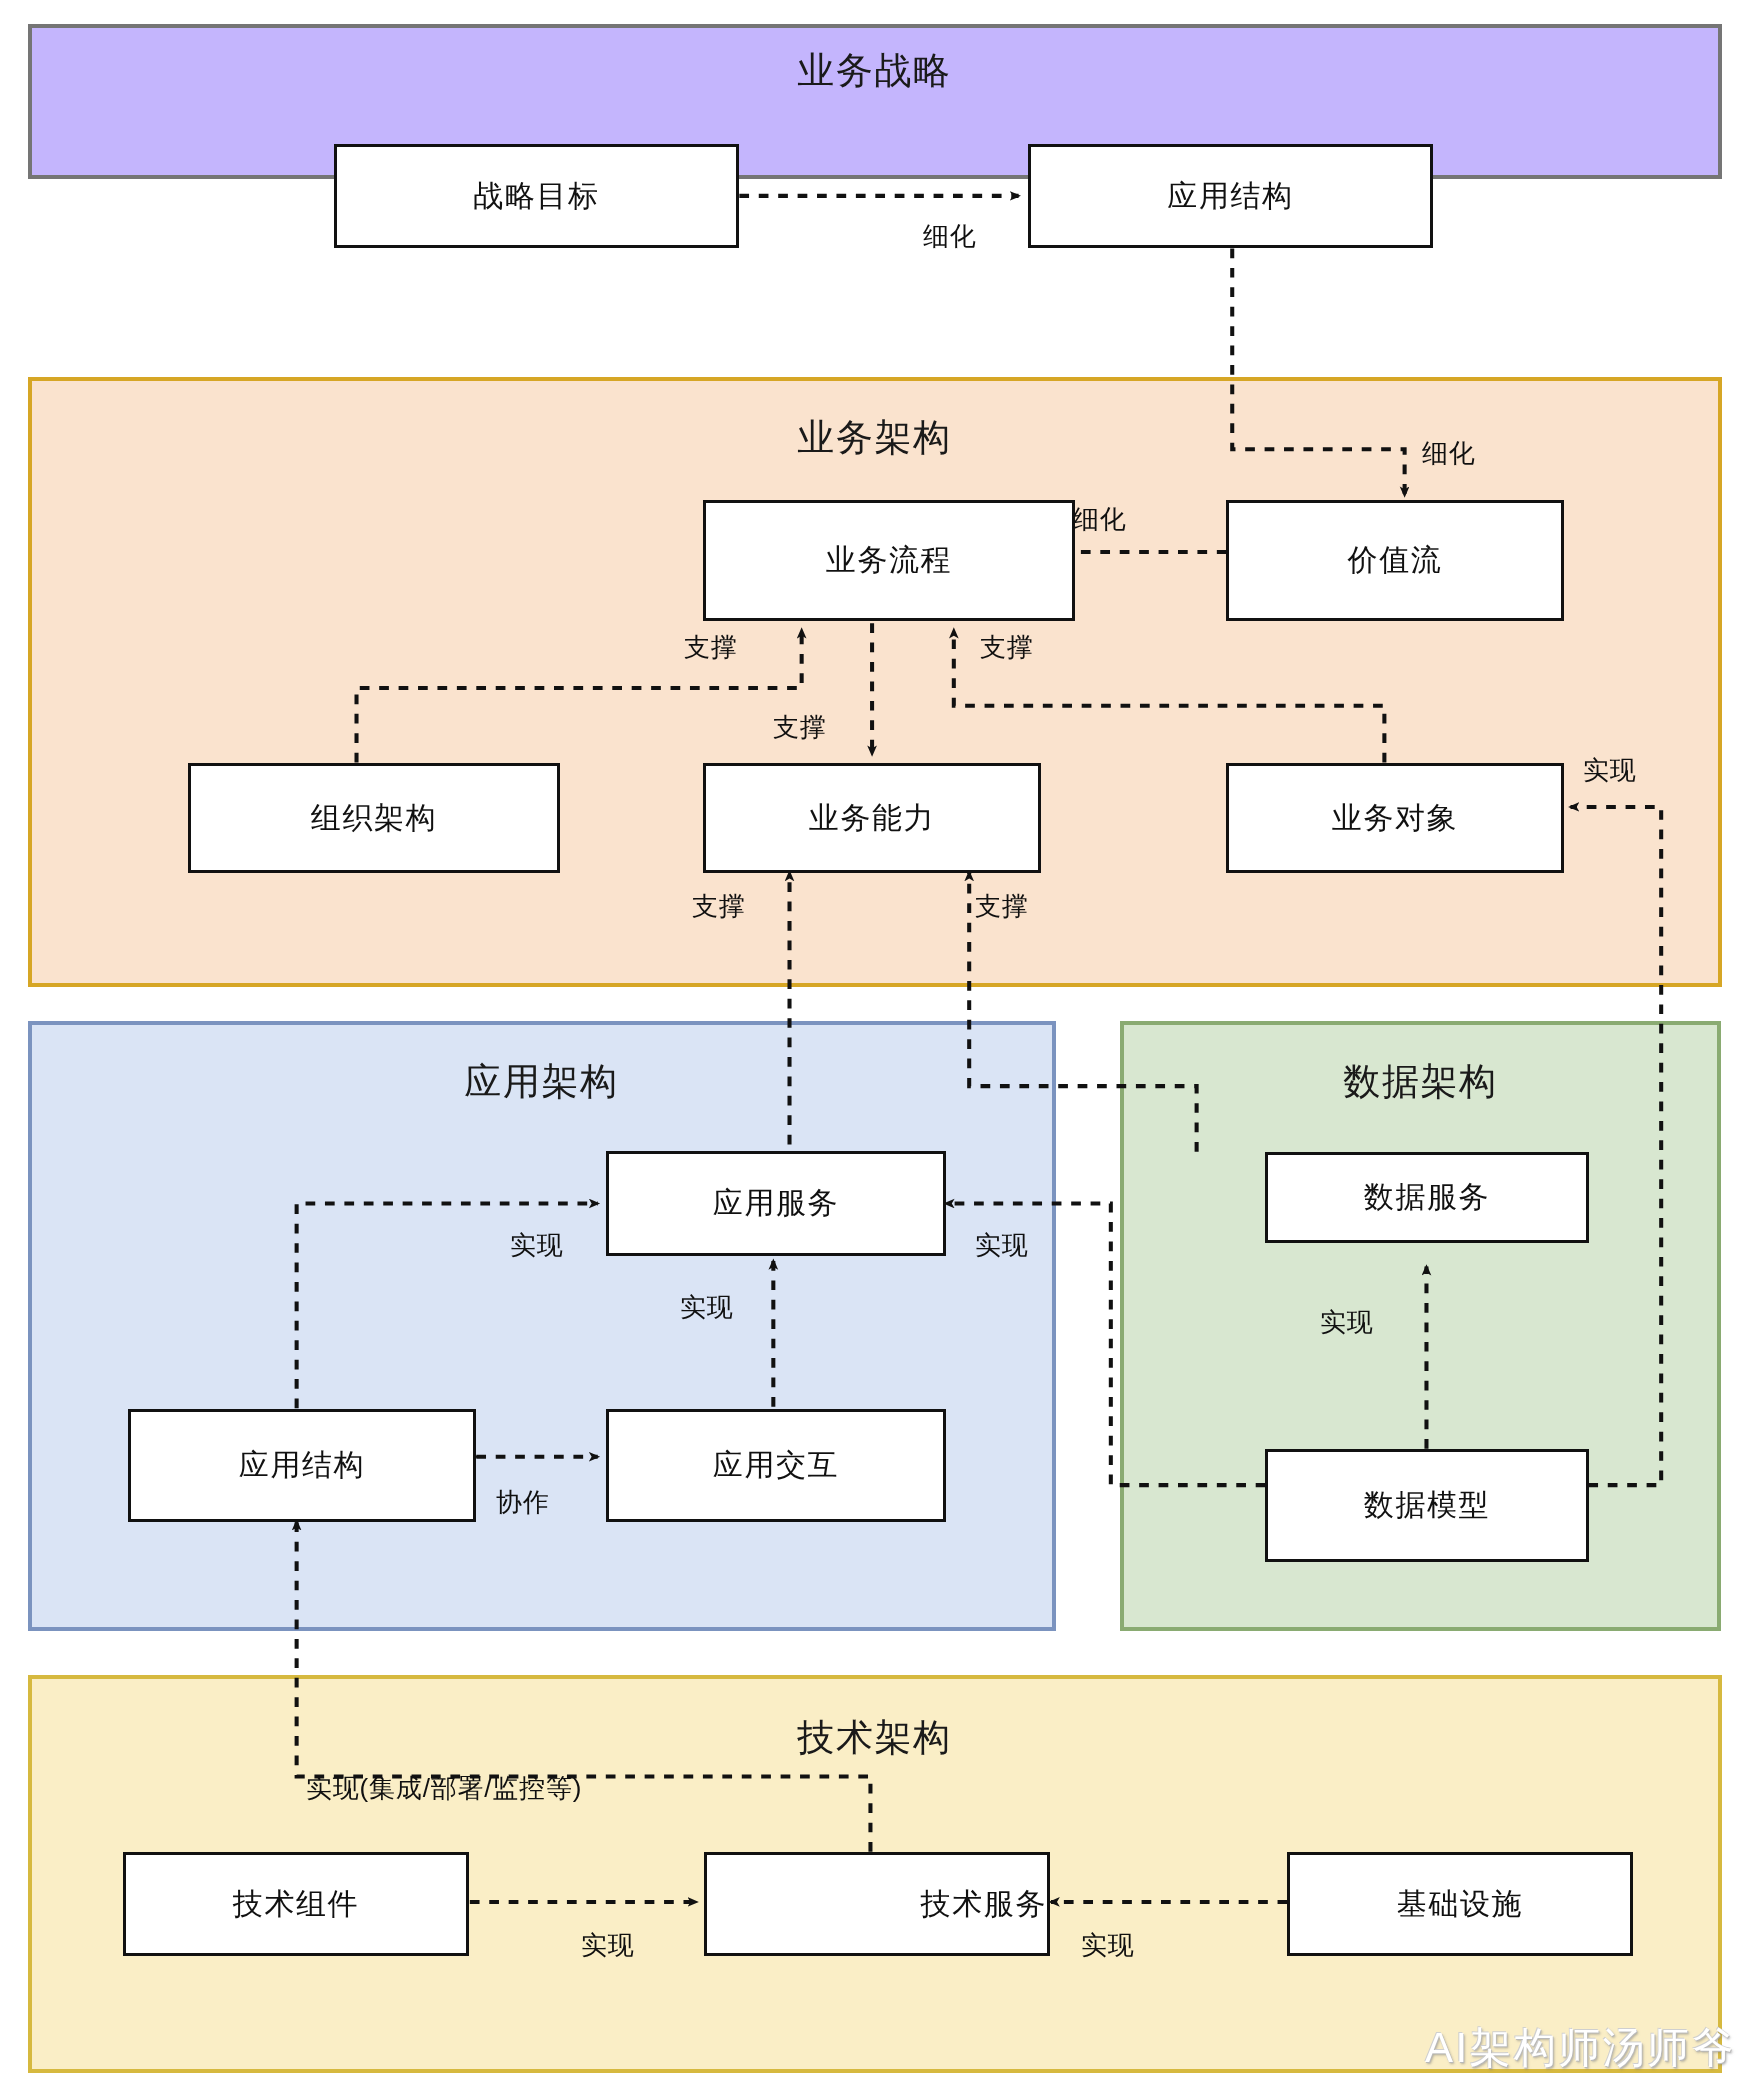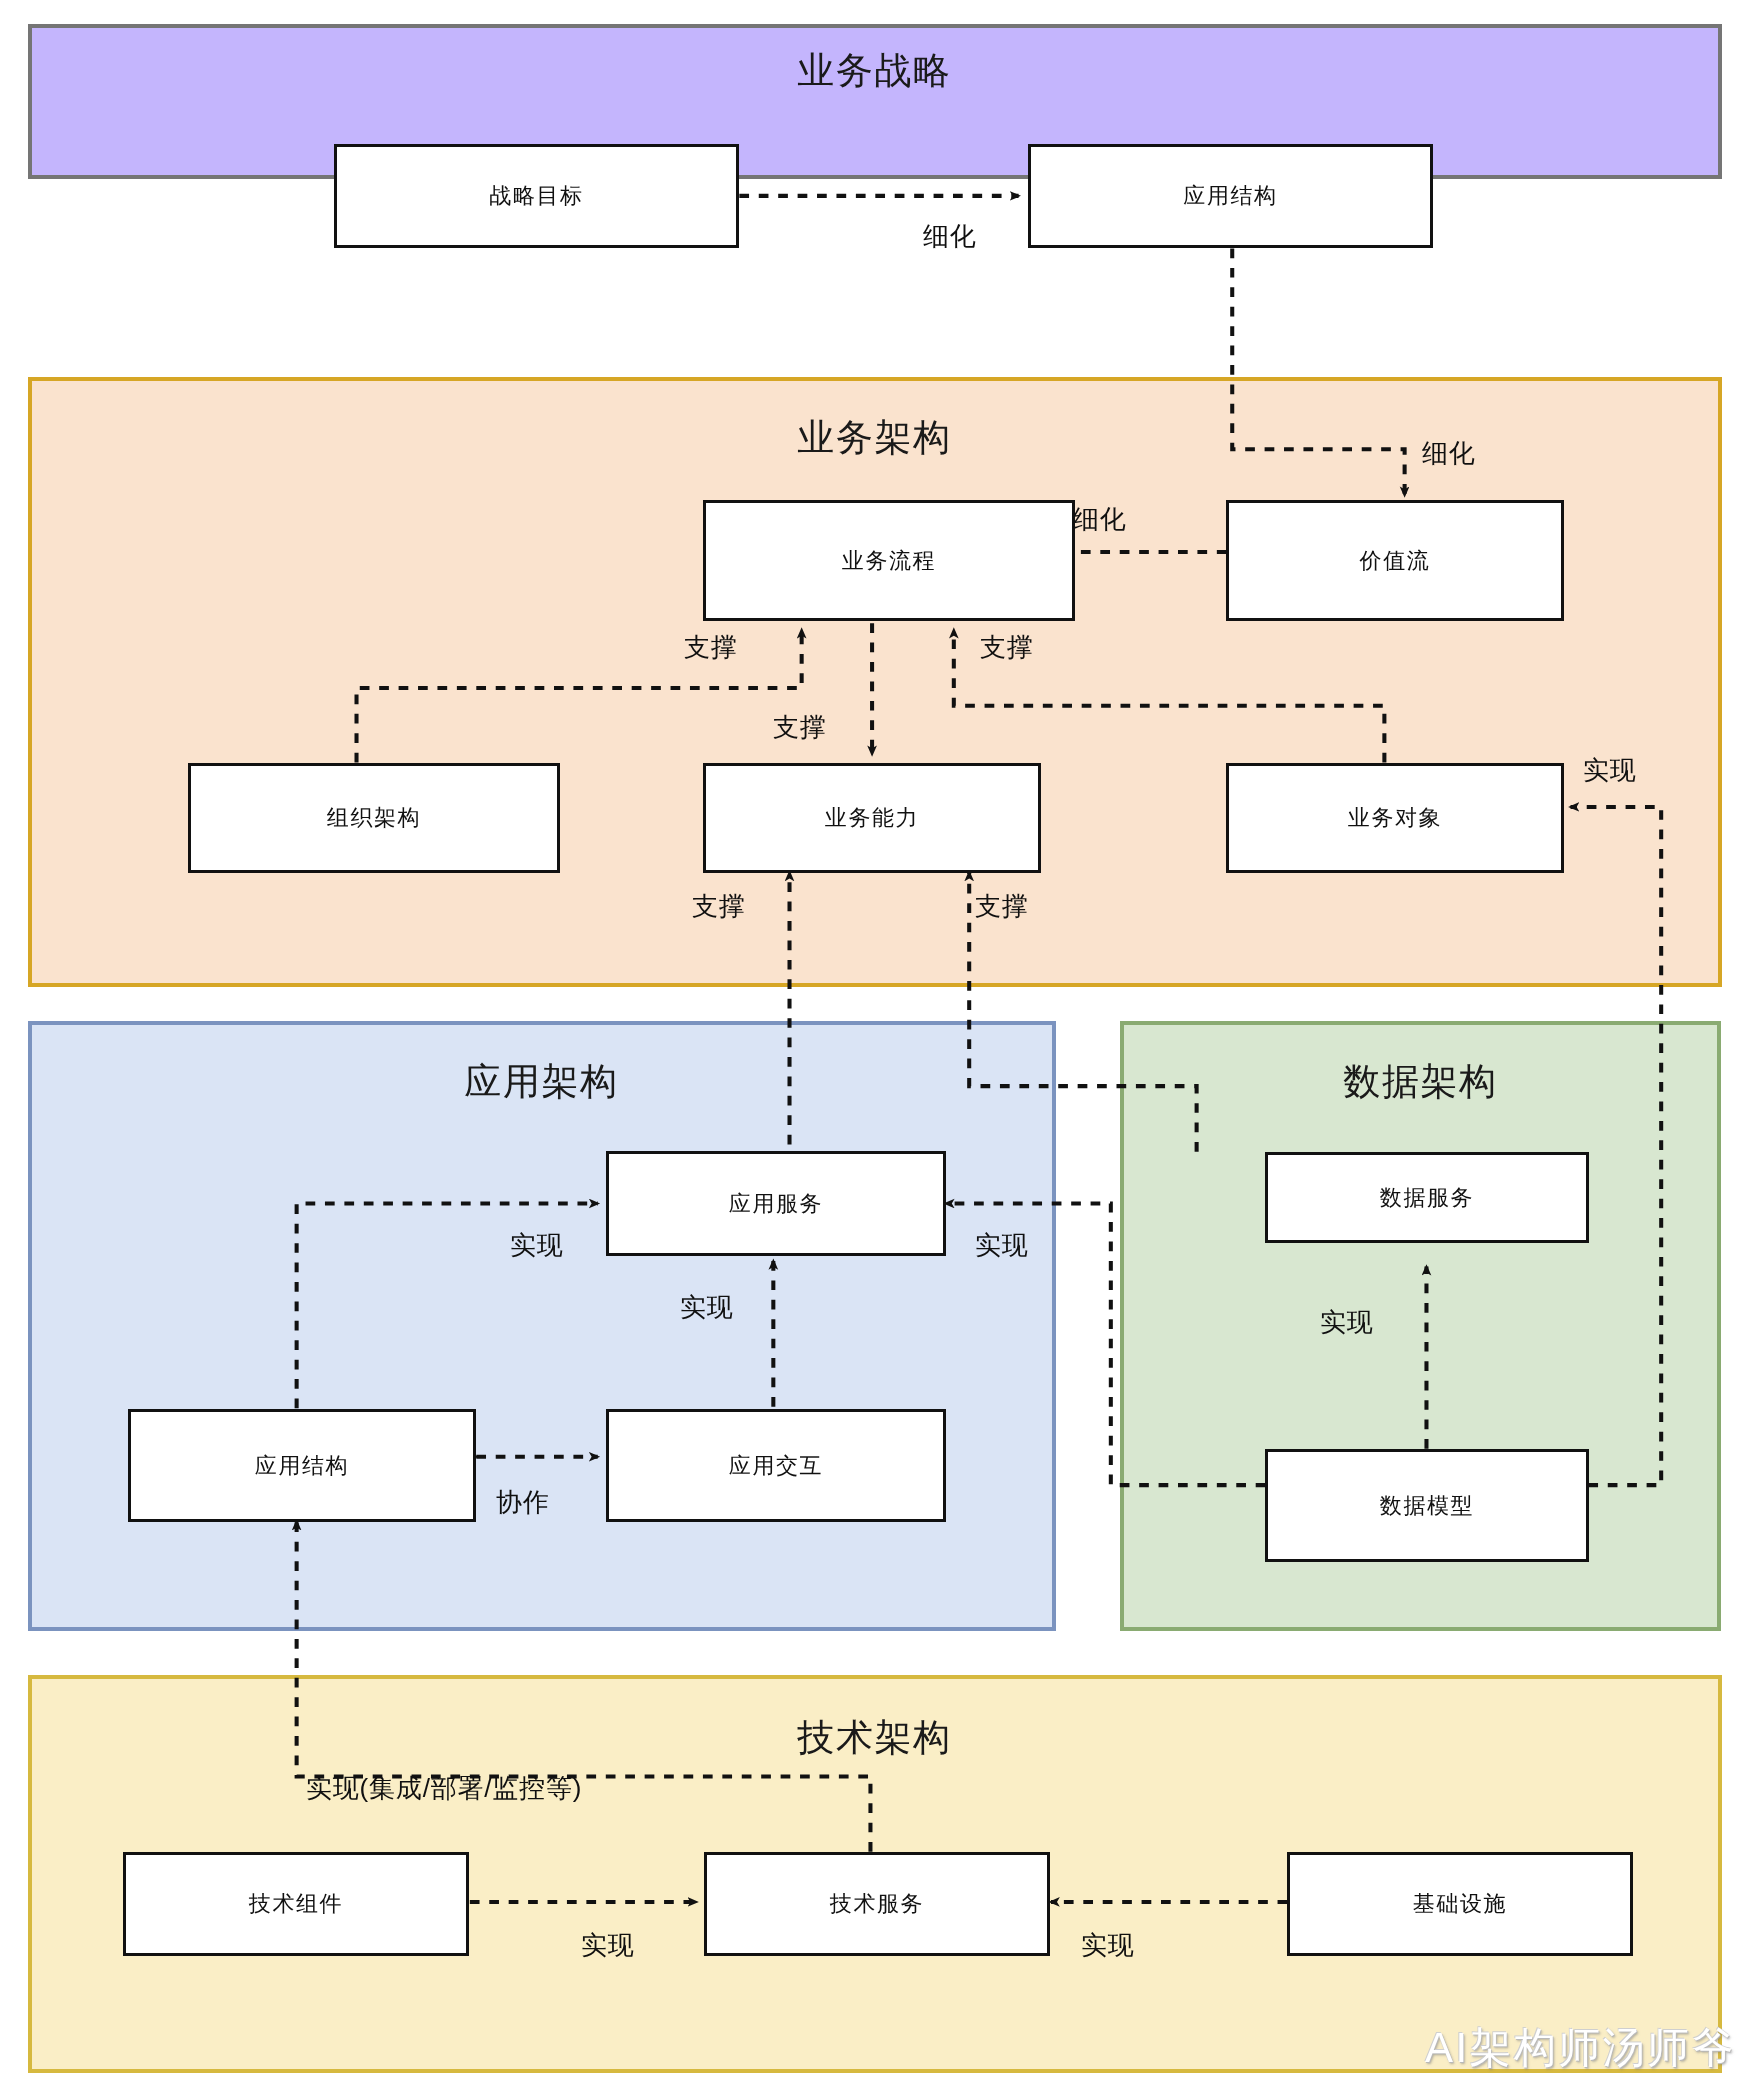--- a/index.html
+++ b/index.html
@@ -32,21 +32,21 @@
     letter-spacing: 1.6px;
   }
   .node {
     position: absolute;
     box-sizing: border-box;
     background: #ffffff;
     border: 3.2px solid #111111;
     display: flex;
     align-items: center;
     justify-content: center;
-    font-size: 22px;
+    font-size: 30px;
     color: #111111;
     letter-spacing: 1.6px;
     font-family: Liberation Serif, serif;
   }
   .edge-label {
     position: absolute;
     font-size: 26px;
     color: #101010;
     white-space: nowrap;
     letter-spacing: 0.8px;
@@ -176,21 +176,21 @@
   <div class="node" style="left:1265px; top:1152px; width:324px; height:91px;">
     <span>数据服务</span>
   </div>
   <div class="node" style="left:1265px; top:1449px; width:324px; height:113px;">
     <span>数据模型</span>
   </div>
 
   <div class="node" style="left:123px; top:1852px; width:346px; height:104px;">
     <span>技术组件</span>
   </div>
-  <div class="node" style="left:704px; top:1852px; width:346px; height:104px;">
+  <div class="node" style="left:704px; top:1852px; width:346px; height:104px;justify-content:flex-end;">
     <span>技术服务</span>
   </div>
   <div class="node" style="left:1287px; top:1852px; width:346px; height:104px;">
     <span>基础设施</span>
   </div>
 
   <div class="edge-label" style="left:923px; top:219px;">细化</div>
 
   <div class="edge-label" style="left:1422px; top:436px;">细化</div>
 

